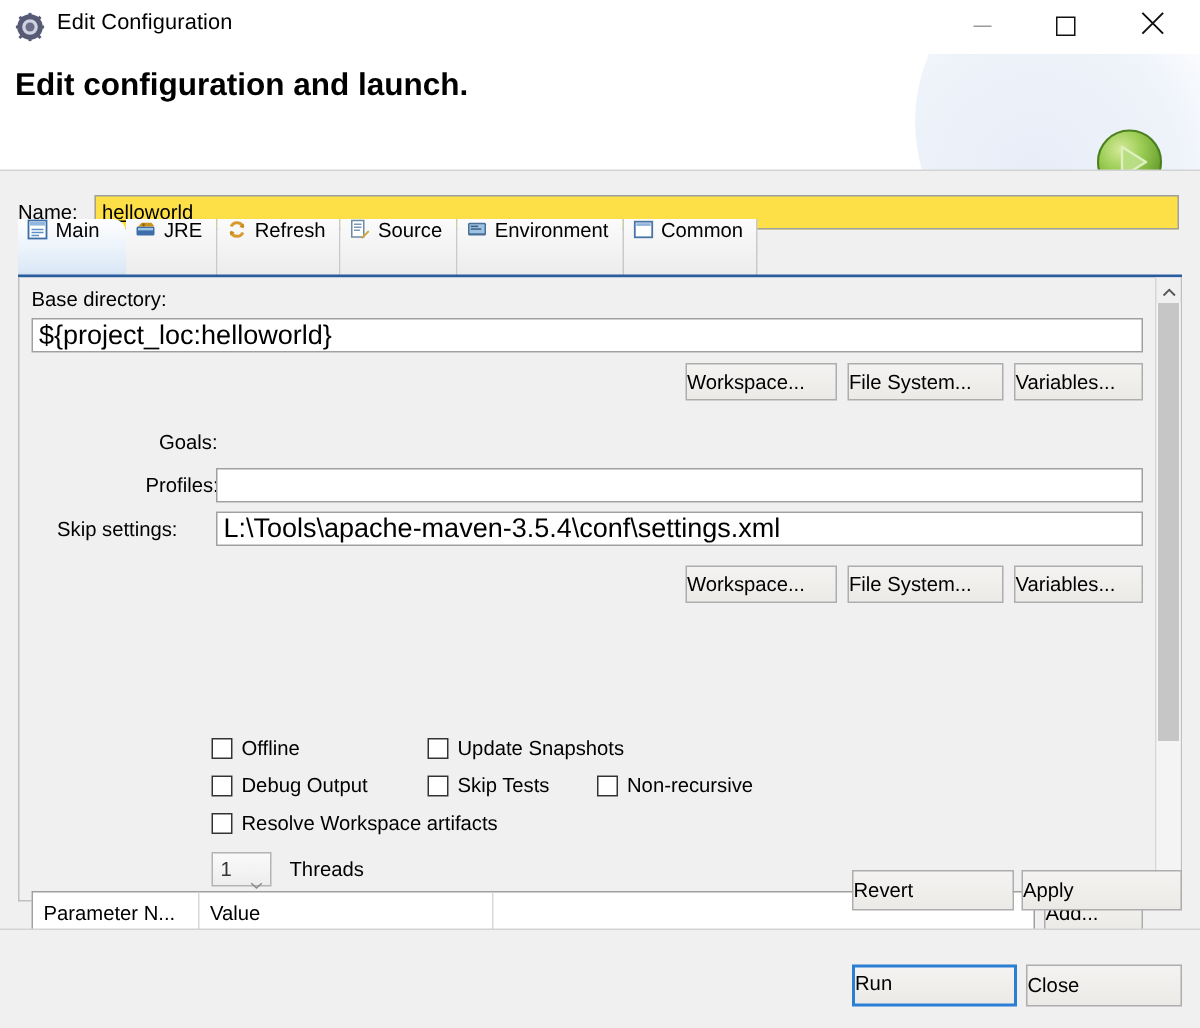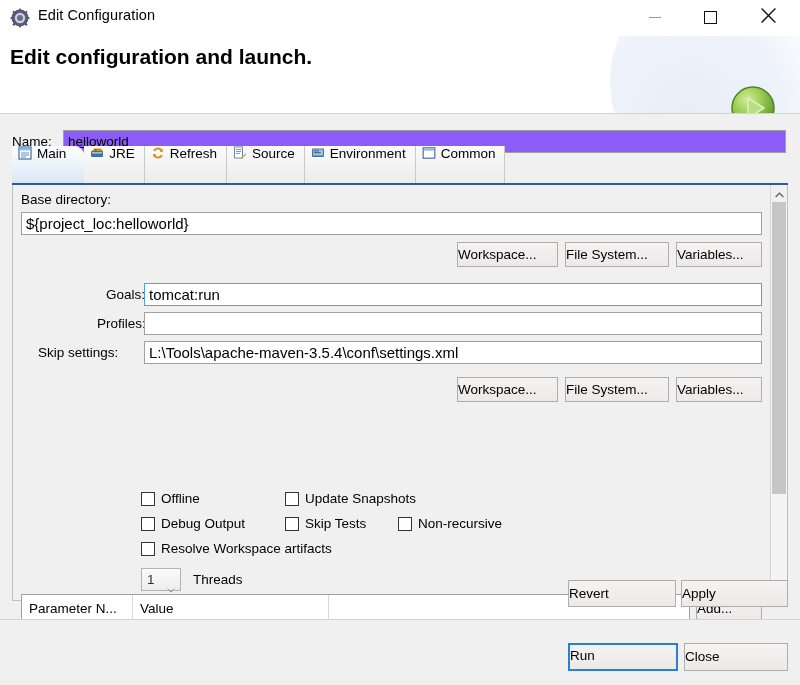--- a/index.html
+++ b/index.html
@@ -109,21 +109,21 @@
   }
   .name-label {
     position: absolute;
     left: 0; top: 4px;
     font-size: 13.5px;
   }
   .name-input {
     position: absolute;
     left: 51px; top: 0;
     width: 723px; height: 23px;
-    background: #8b5cf6;
+    background: #fde047;
     border: 1px solid #a0a0a0;
     box-sizing: border-box;
     font-family: "Liberation Sans", sans-serif;
     font-size: 13.5px;
     padding: 0 4px;
     line-height: 21px;
     color: #000;
     text-decoration: underline;
   }
 
@@ -182,21 +182,21 @@
     font-size: 13.5px;
     color: #000;
     white-space: nowrap;
   }
   .txtfield {
     position: absolute;
     background: #fff;
     border: 1px solid #a0a0a0;
     box-sizing: border-box;
     font-family: "Liberation Sans", sans-serif;
-    font-size: 15px;
+    font-size: 18px;
     padding: 0 4px;
     height: 23px;
     line-height: 21px;
     color: #000;
   }
   .txtfield.focused {
     border: 1px solid #4da0e8;
     outline: none;
   }
   .btn {
@@ -466,21 +466,20 @@
   <div class="tab-panel">
 
     <span class="lbl" style="left:8px; top:7px;">Base directory:</span>
     <div class="txtfield" style="left:8px; top:27px; width:741px;">${project_loc:helloworld}</div>
 
     <div class="btn" style="left:444px; top:57px; width:101px;">Workspace...</div>
     <div class="btn" style="left:552px; top:57px; width:104px;">File System...</div>
     <div class="btn" style="left:663px; top:57px; width:86px;">Variables...</div>
 
     <span class="lbl" style="left:93px; top:102px;">Goals:</span>
-    <div class="txtfield focused" style="left:131px; top:98px; width:618px;">tomcat:run</div>
 
     <span class="lbl" style="left:84px; top:131px;">Profiles:</span>
     <div class="txtfield" style="left:131px; top:127px; width:618px;"></div>
 
     <span class="lbl" style="left:25px; top:160px;">Skip settings:</span>
     <div class="txtfield" style="left:131px; top:156px; width:618px;">L:\Tools\apache-maven-3.5.4\conf\settings.xml</div>
 
     <div class="btn" style="left:444px; top:192px; width:101px;">Workspace...</div>
     <div class="btn" style="left:552px; top:192px; width:104px;">File System...</div>
     <div class="btn" style="left:663px; top:192px; width:86px;">Variables...</div>

